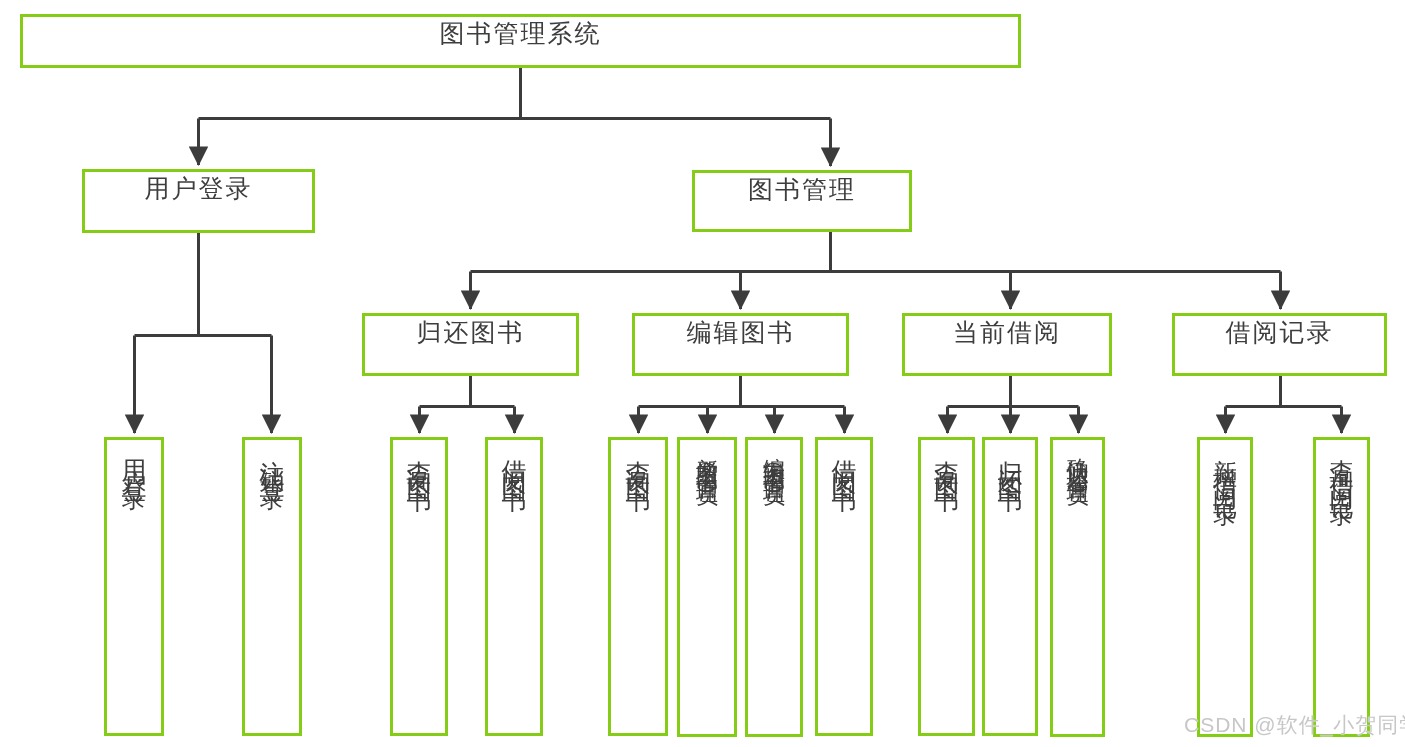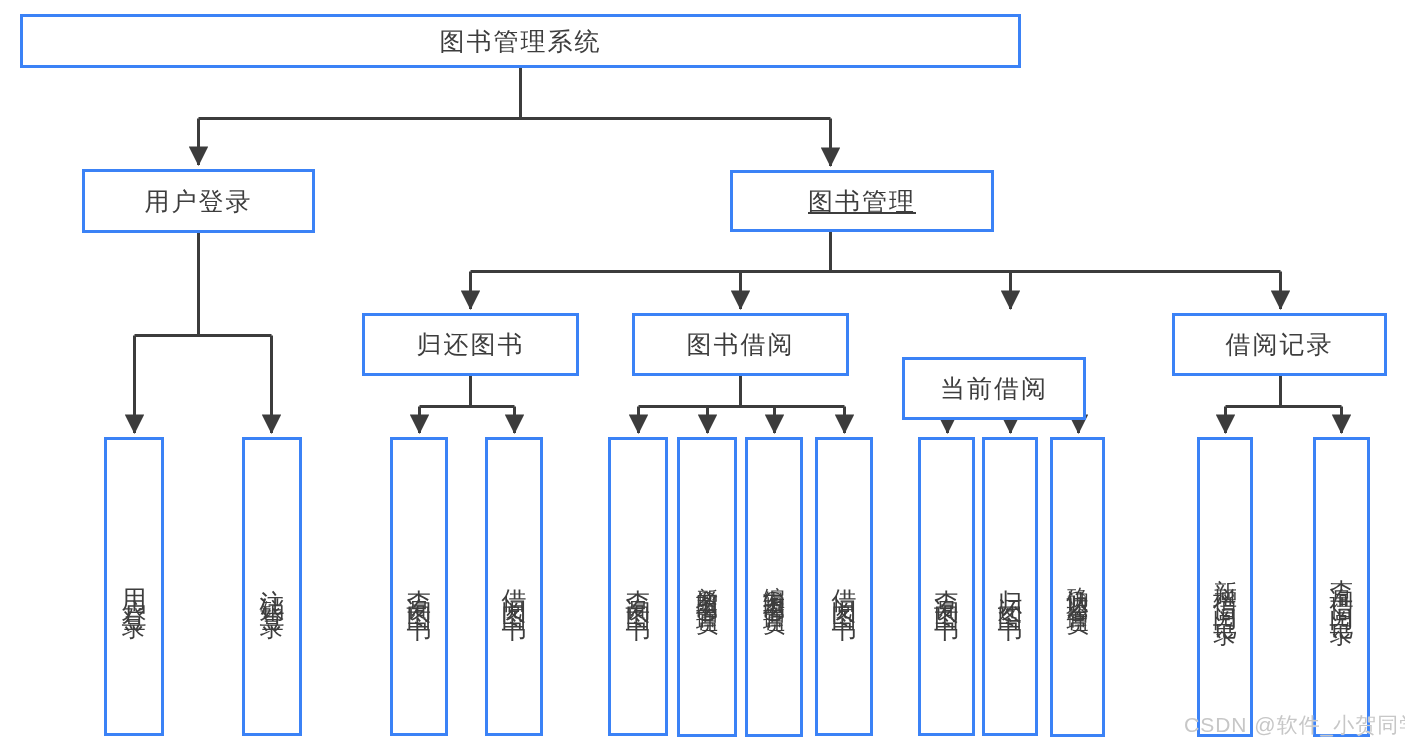--- a/index.html
+++ b/index.html
@@ -2,24 +2,24 @@
 <html><head>
 <meta charset="utf-8">
 <style>
   html,body{margin:0;padding:0;background:#ffffff;}
   body{font-family:"Liberation Sans","DejaVu Sans",sans-serif;}
   .canvas{position:relative;width:1405px;height:747px;background:#fff;overflow:hidden;}
   svg.connectors{position:absolute;left:0;top:0;z-index:1;}
   .box{
     position:absolute;
     box-sizing:border-box;
-    border:3px solid #3b82f6;
+    border:3px solid #84cc16;
     background:#ffffff;
     display:flex;
-    align-items:center;
+    align-items:flex-start;
     justify-content:center;
     color:#3d3d3d;
     z-index:2;
   }
   .hlabel{font-size:25px;letter-spacing:2px;white-space:nowrap;}
   .leaf .vtext{
     writing-mode:vertical-rl;
     text-orientation:mixed;
     white-space:nowrap;
     line-height:1;
@@ -93,31 +93,31 @@
     </g>
   </svg>
 
   <div class="box" style="left:20px;top:14px;width:1001px;height:54px;">
     <span class="hlabel">图书管理系统</span>
   </div>
 
   <div class="box" style="left:82px;top:169px;width:233px;height:64px;">
     <span class="hlabel">用户登录</span>
   </div>
-  <div class="box" style="left:730px;top:170px;width:264px;height:62px;text-decoration:underline;">
+  <div class="box" style="left:692px;top:170px;width:220px;height:62px;">
     <span class="hlabel">图书管理</span>
   </div>
 
   <div class="box" style="left:362px;top:313px;width:217px;height:63px;">
     <span class="hlabel">归还图书</span>
   </div>
   <div class="box" style="left:632px;top:313px;width:217px;height:63px;">
-    <span class="hlabel">图书借阅</span>
+    <span class="hlabel">编辑图书</span>
   </div>
-  <div class="box" style="left:902px;top:313px;width:184px;height:63px;margin-top:44px;">
+  <div class="box" style="left:902px;top:313px;width:210px;height:63px;">
     <span class="hlabel">当前借阅</span>
   </div>
   <div class="box" style="left:1172px;top:313px;width:215px;height:63px;">
     <span class="hlabel">借阅记录</span>
   </div>
 
   <div class="box leaf leaf4" style="left:104px;top:437px;width:60px;height:299px;">
     <span class="vtext">用户登录</span>
   </div>
   <div class="box leaf leaf4" style="left:242px;top:437px;width:60px;height:299px;">

